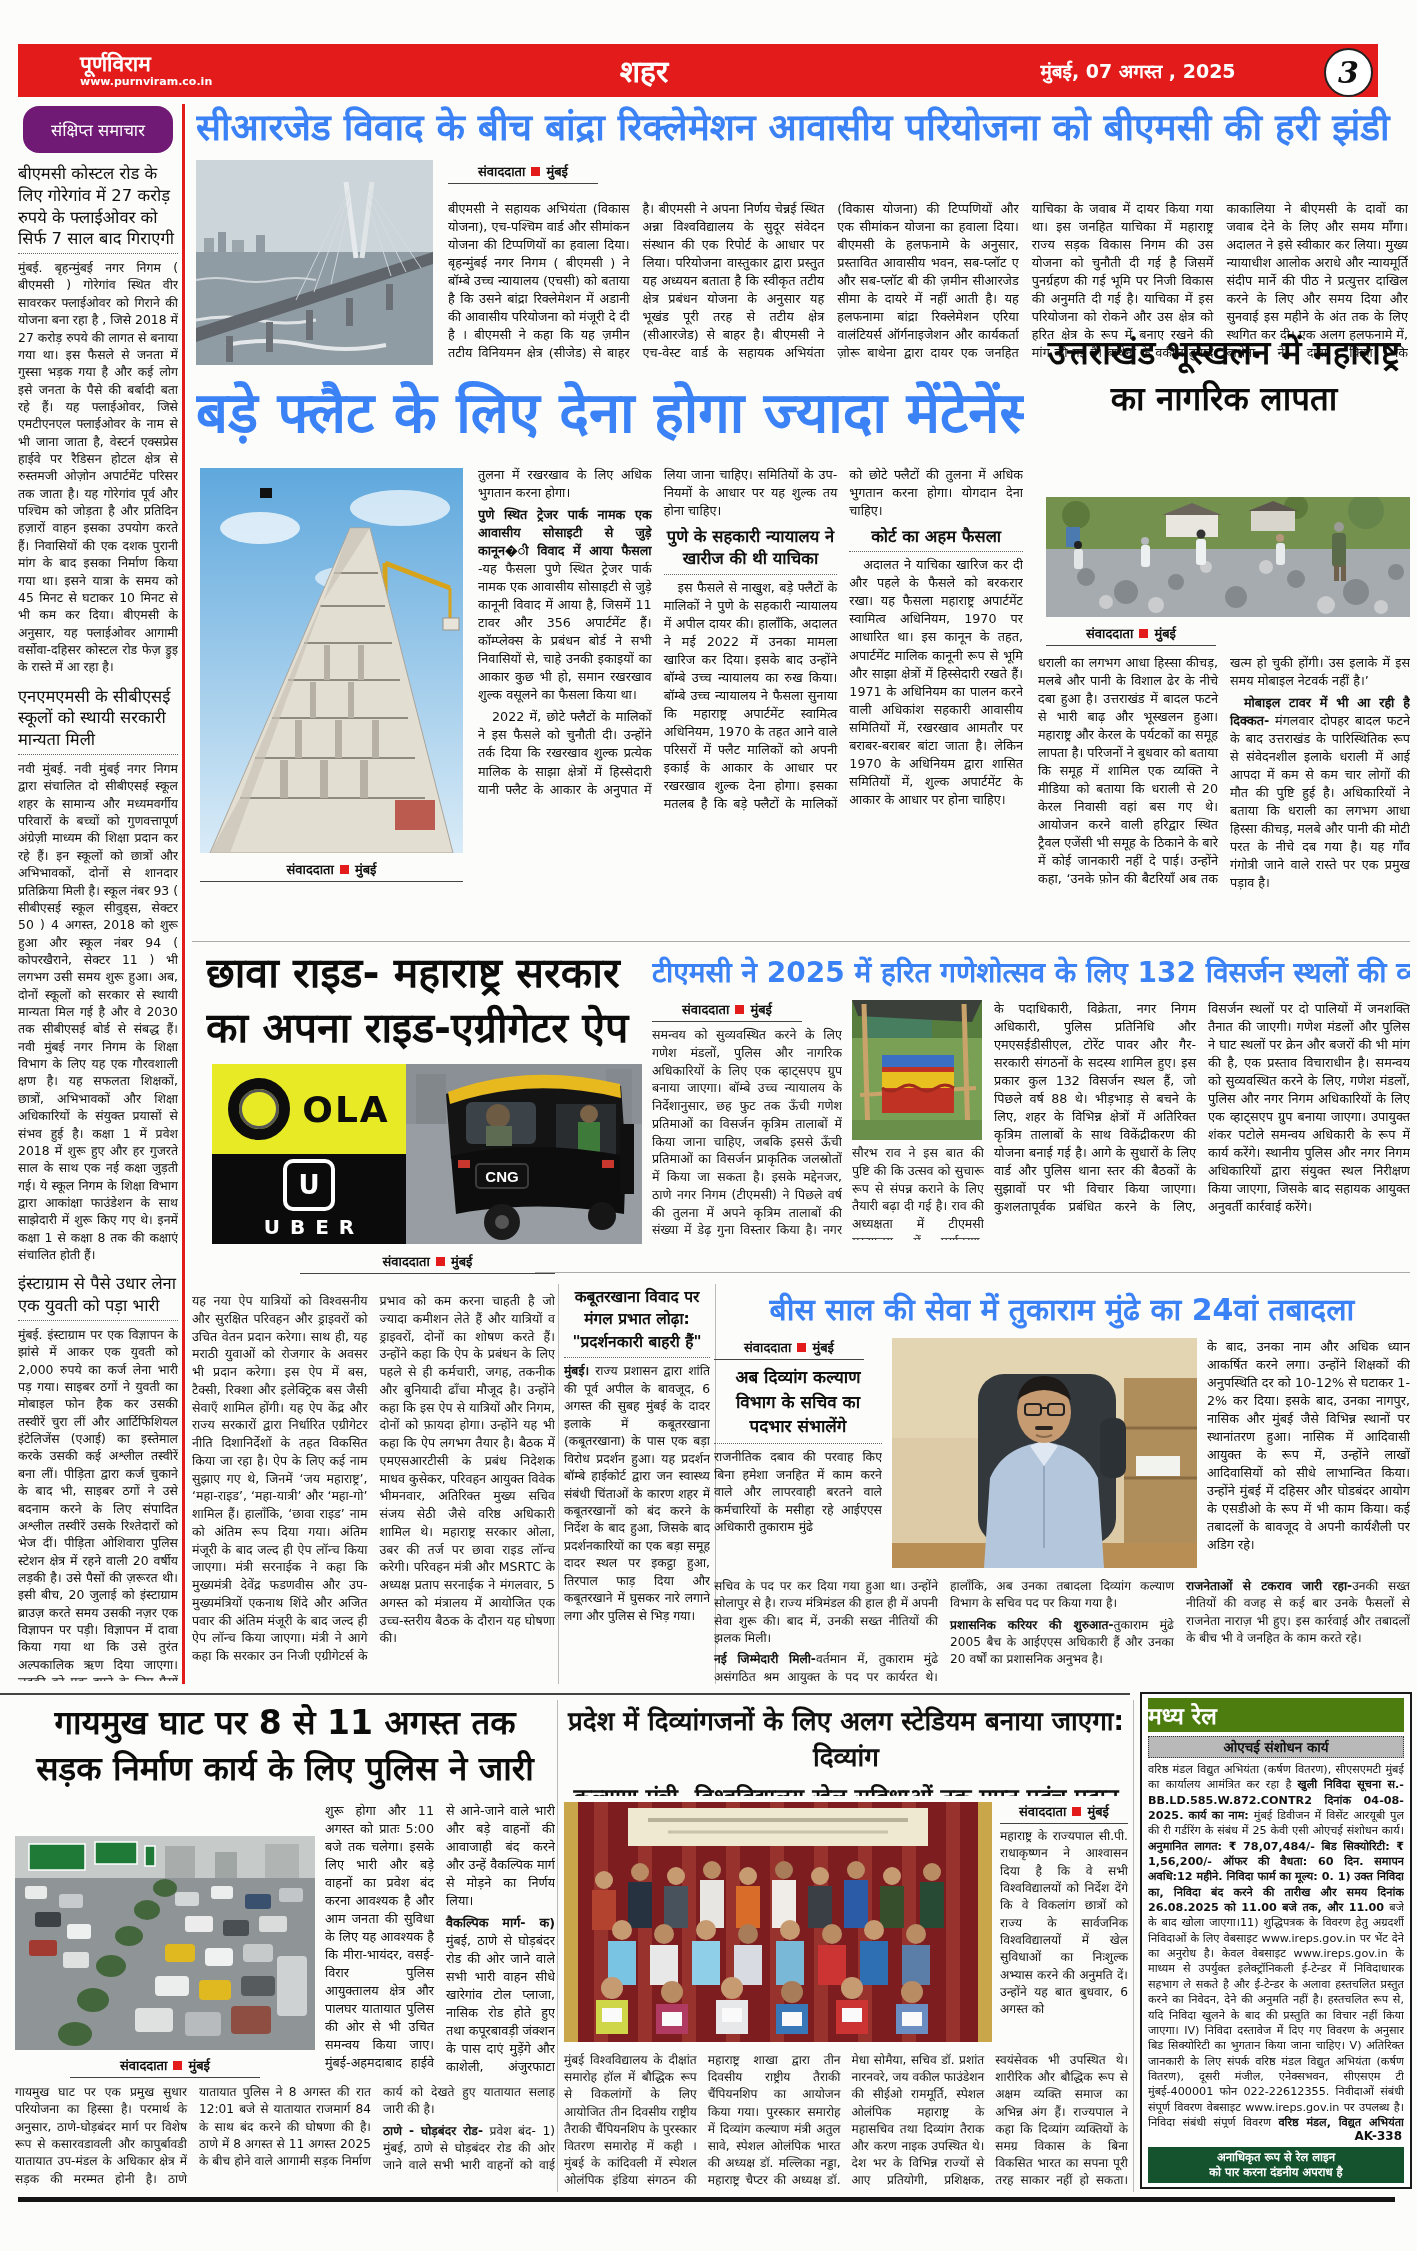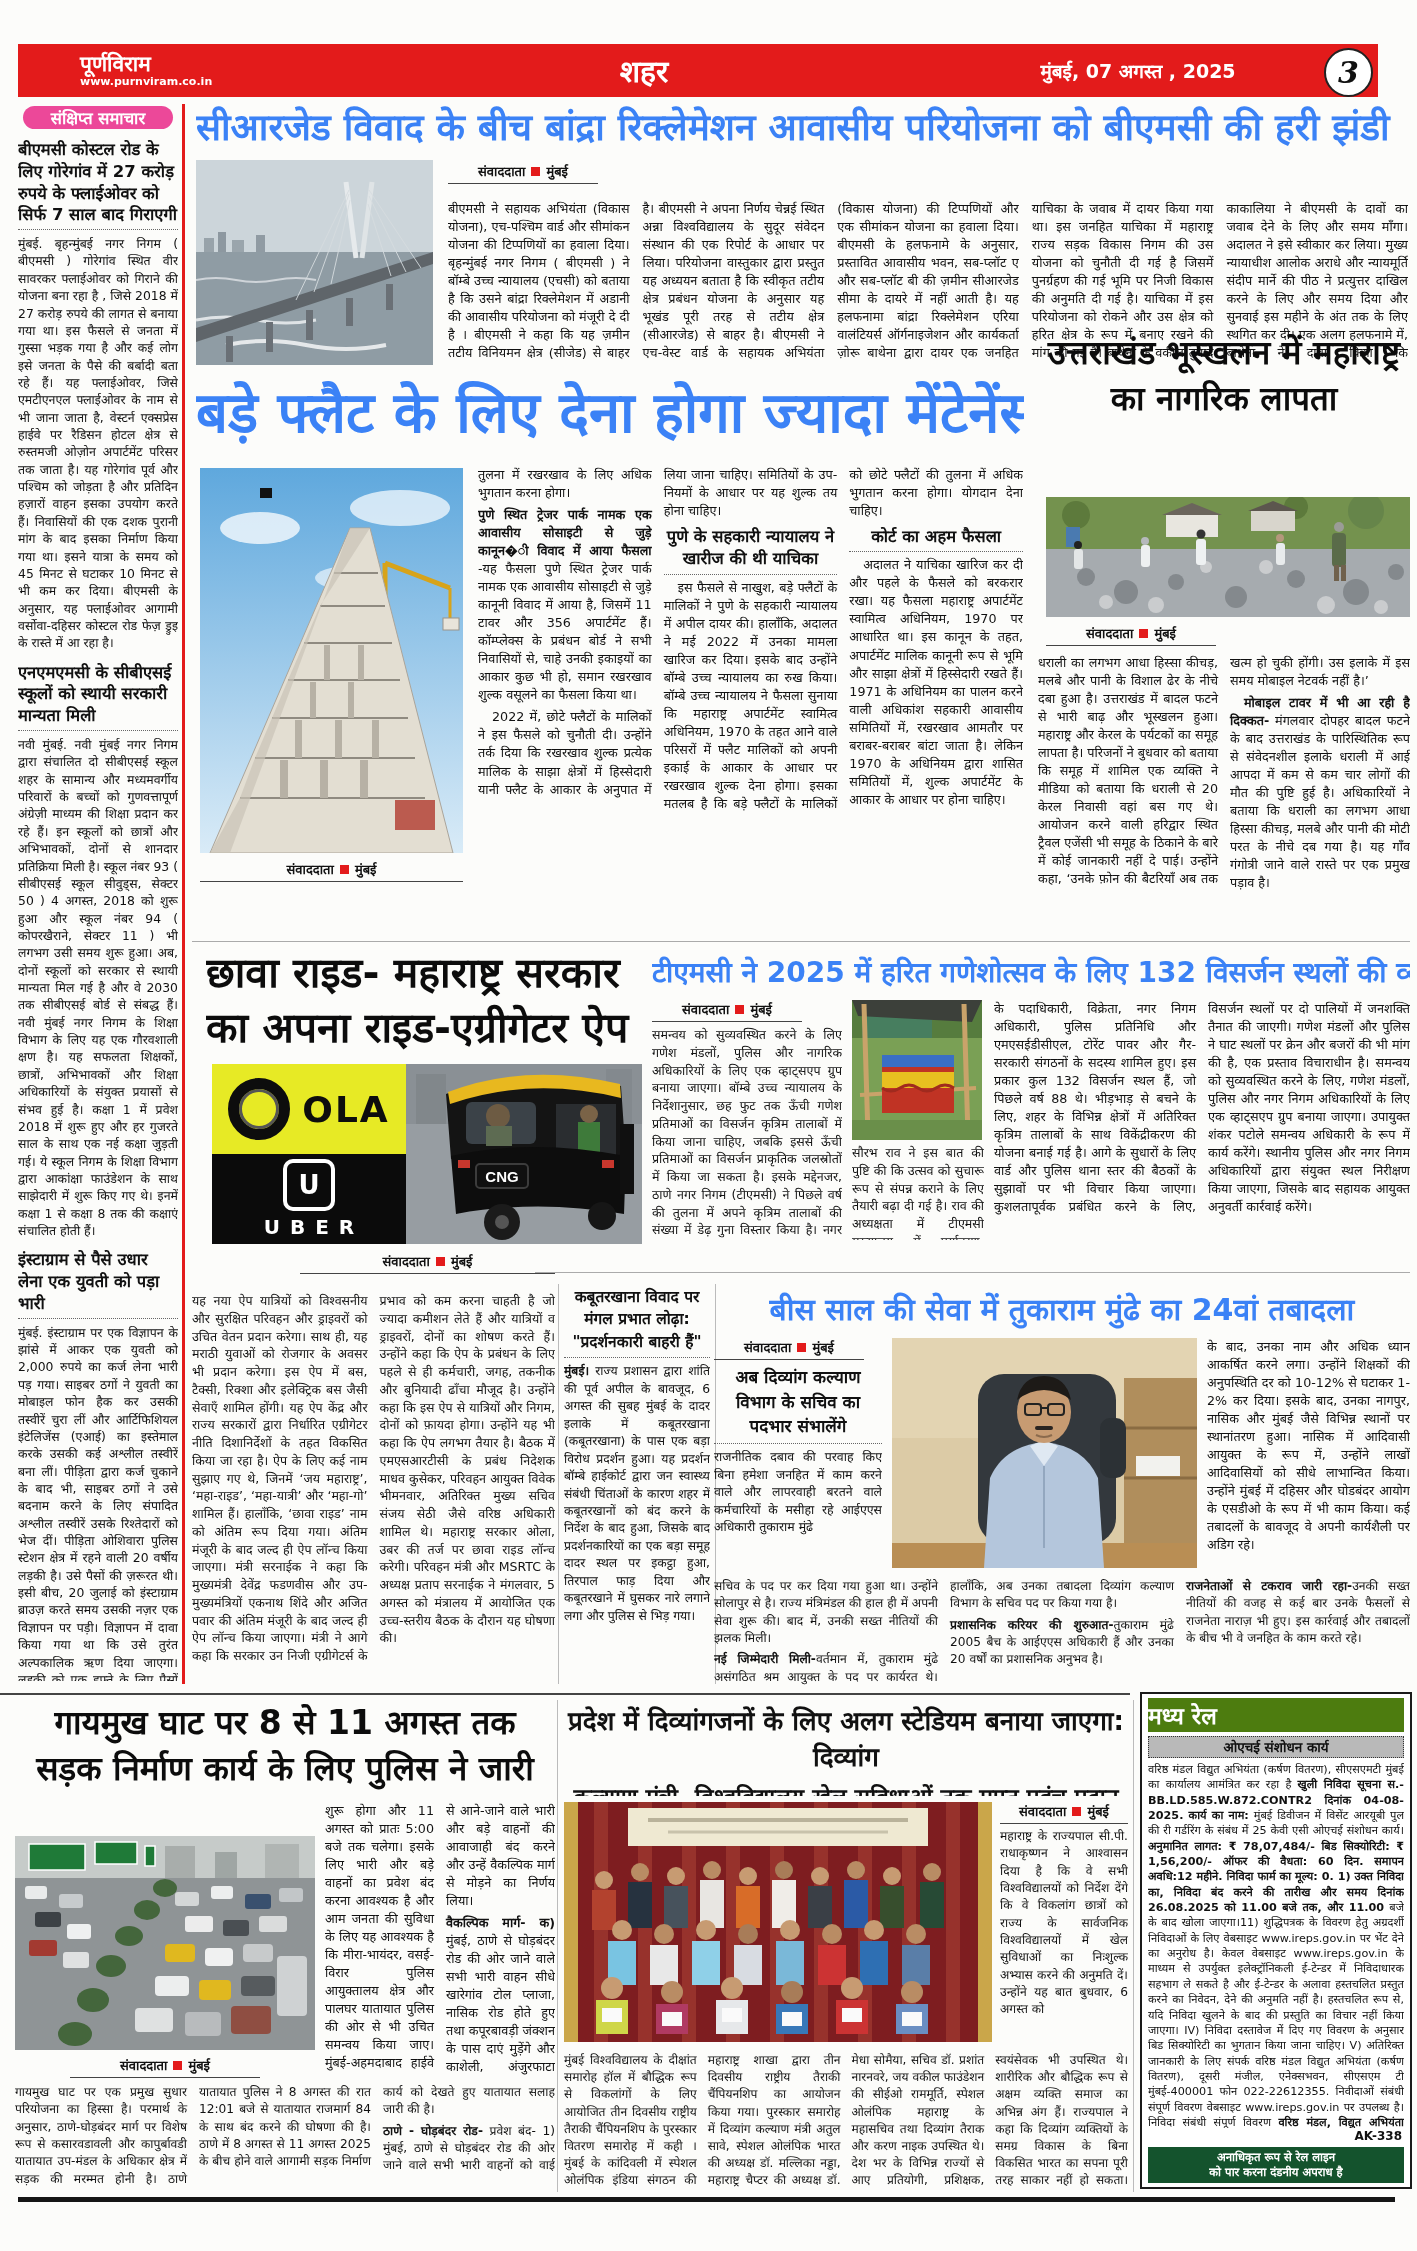--- a/index.html
+++ b/index.html
@@ -15,23 +15,23 @@
   .mast-left{padding-left:62px;width:240px;line-height:1.1;}
   .mast-title{font-size:21px;font-weight:800;}
   .mast-site{font-size:11px;font-weight:600;}
   .mast-center{flex:1;text-align:center;font-size:30px;font-weight:800;}
   .mast-right{width:340px;text-align:center;font-size:19px;font-weight:800;padding-right:70px;}
   .pagecircle{position:absolute;right:5px;top:4px;width:45px;height:45px;border-radius:50%;background:#fff;
               border:2px solid #222;display:flex;align-items:center;justify-content:center;
               font-family:"DejaVu Serif","Liberation Serif",serif;font-style:italic;font-weight:700;font-size:30px;color:#111;}
   
   .rail{left:18px;top:106px;width:160px;height:1575px;overflow:hidden;}
-  .badge{width:150px;margin:0 auto 6px;background:#ec4899;color:#fff;border-radius:16px;text-align:center;
-         font-weight:700;font-size:16.5px;padding:0 0;}
-  .railtitle{font-size:16.5px;font-weight:700;line-height:1.32;margin:10px 0 3px;}
+  .badge{width:150px;margin:0 auto 6px;background:#701a75;color:#fff;border-radius:16px;text-align:center;
+         font-weight:400;font-size:16.5px;padding:12px 0;}
+  .railtitle{font-size:16.5px;font-weight:400;line-height:1.32;margin:10px 0 3px;}
   .dotrule{border-bottom:1.5px dotted #666;margin:3px 0 5px;}
   .railbody{font-size:12.4px;line-height:1.4;text-align:justify;}
   .redrule-v{left:182px;top:104px;width:3px;height:1580px;background:#e31b1b;}
   
   .hl{font-weight:800;color:#3b82f6;white-space:nowrap;overflow:hidden;}
   .hl-wrap{font-weight:800;color:#0c0c0c;overflow:hidden;}
   
   .byline{display:flex;align-items:center;justify-content:center;gap:6px;font-weight:700;font-size:13px;
           border-bottom:1.5px solid #444;padding-bottom:3px;}
   .byline .sq{width:9px;height:9px;background:#e31b1b;display:inline-block;}

